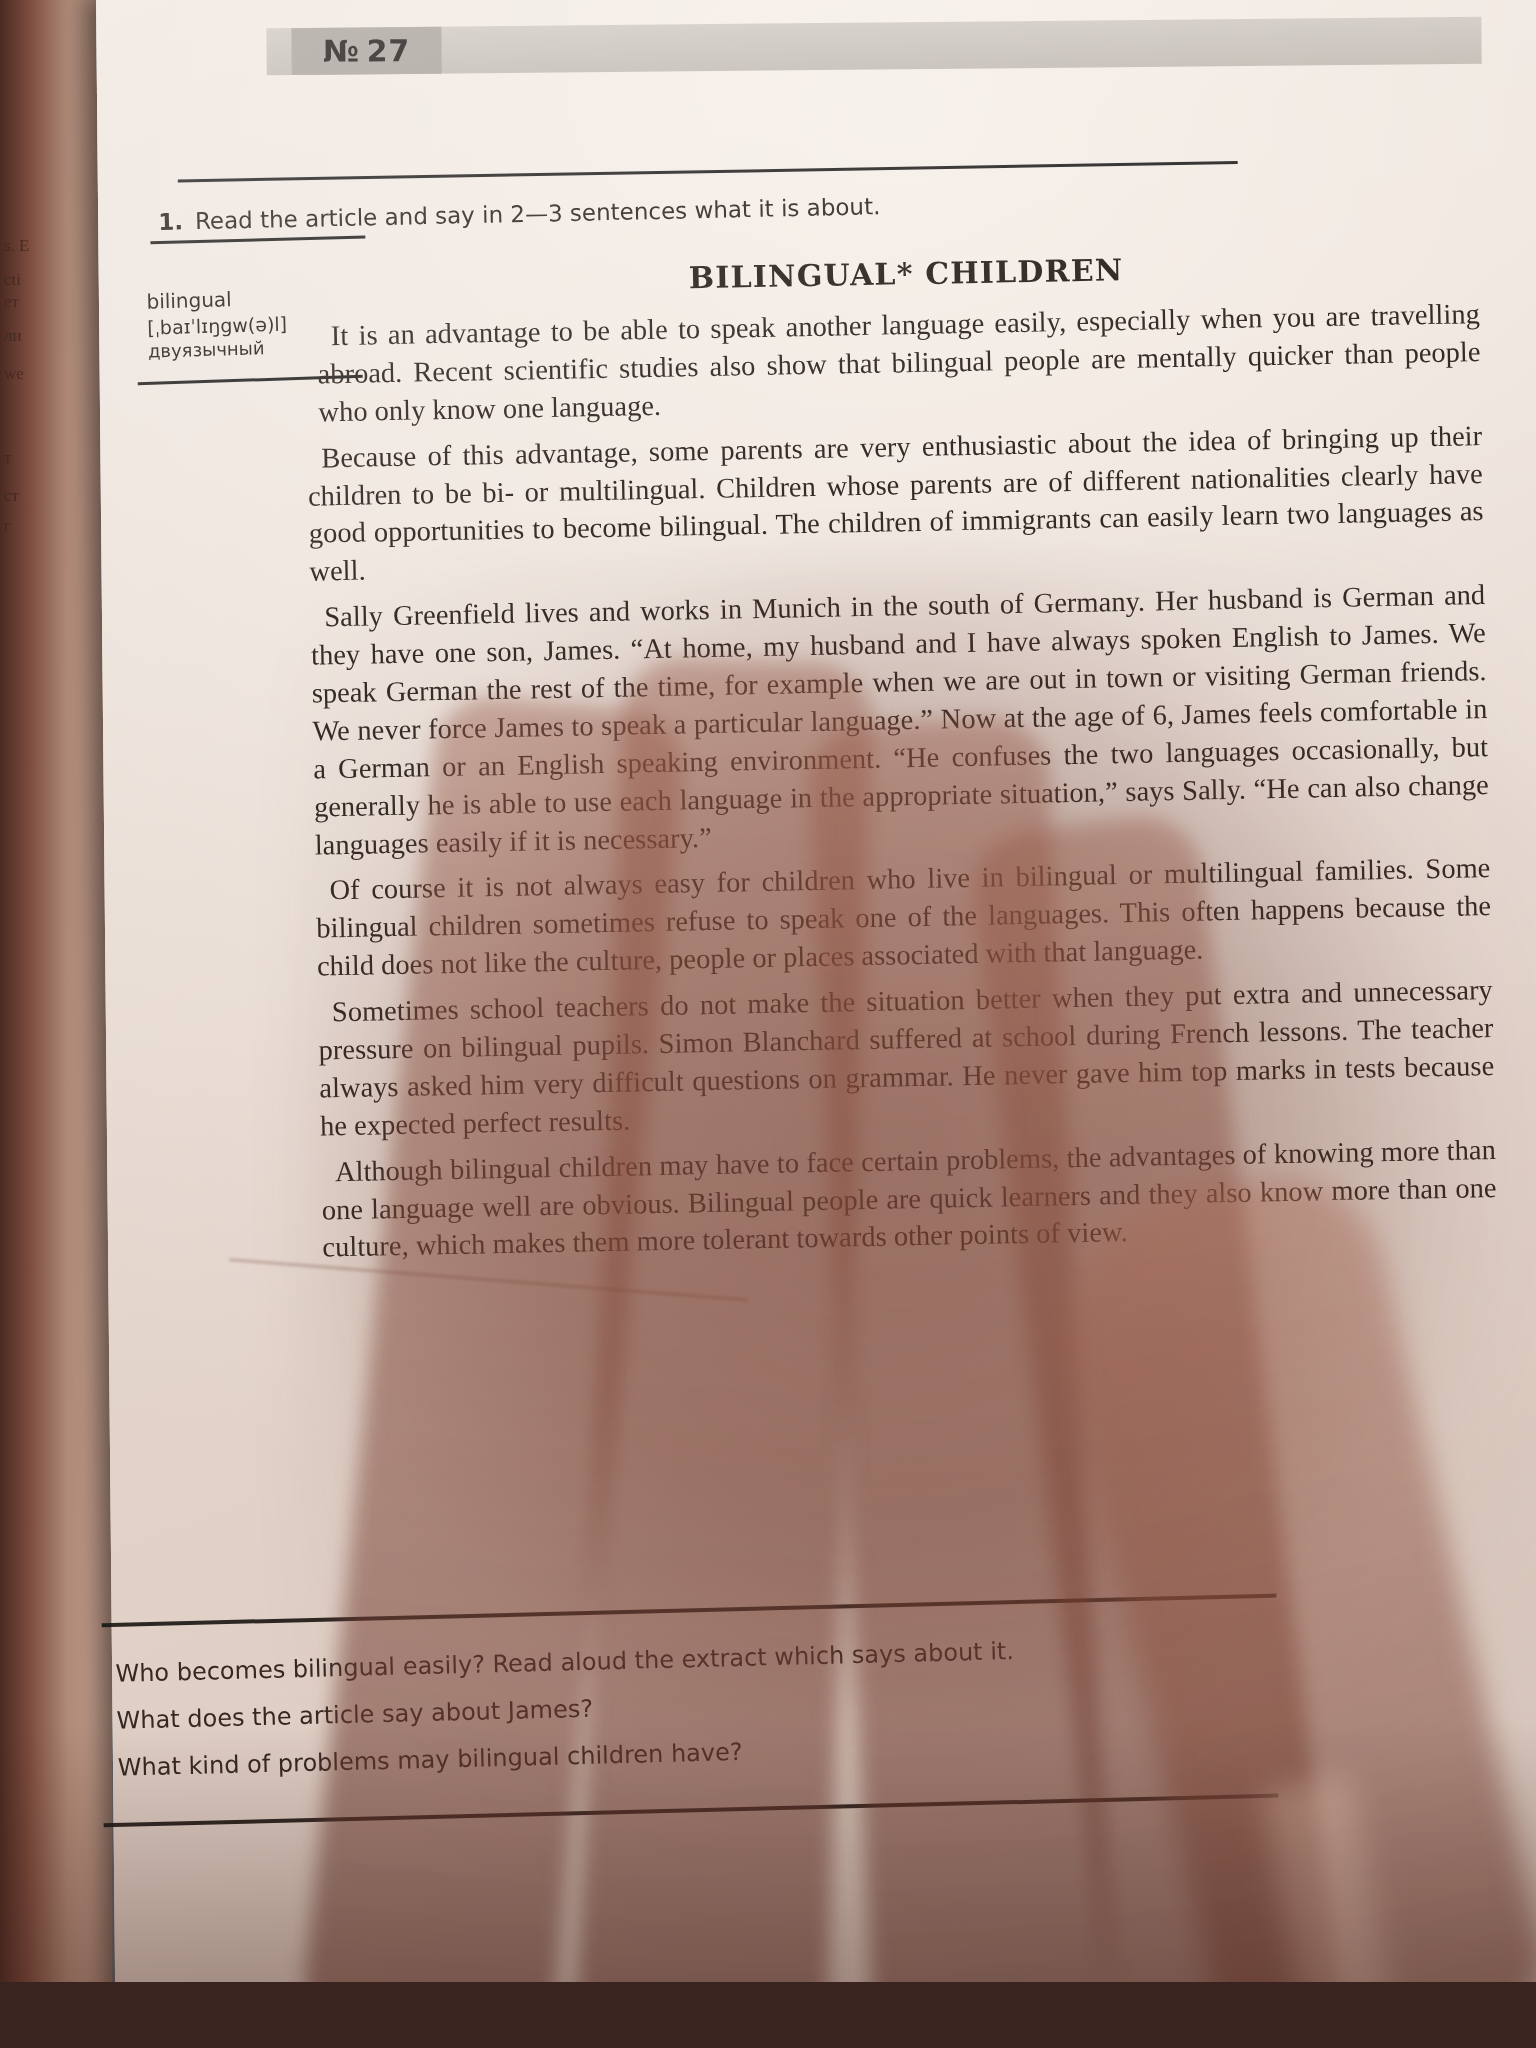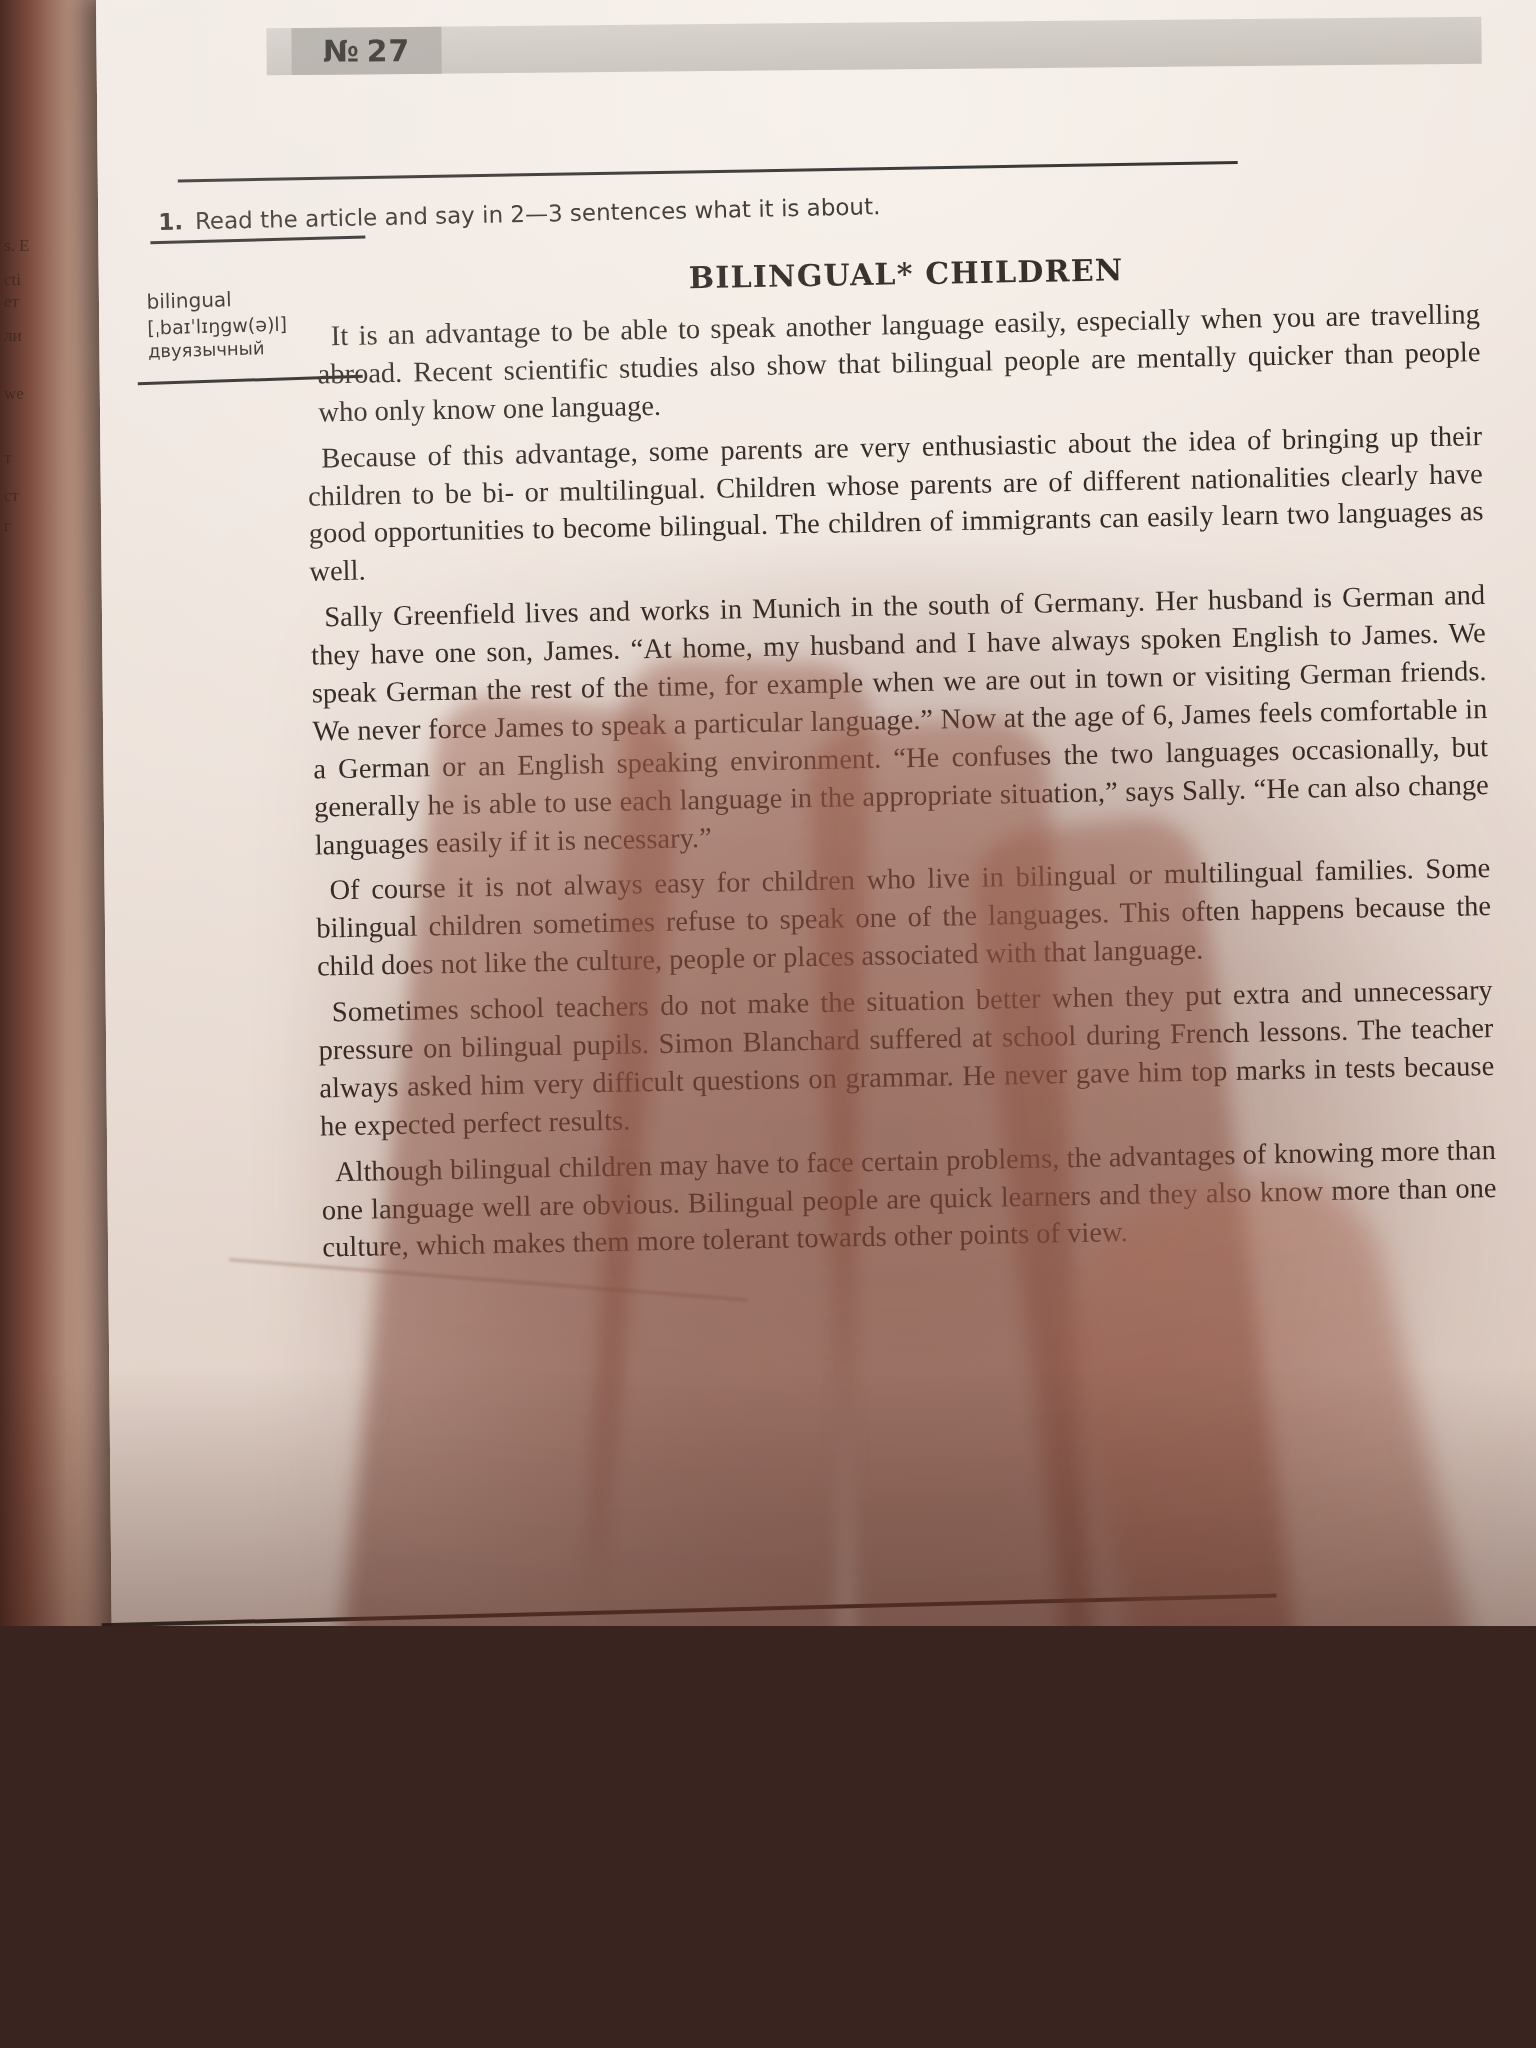--- a/index.html
+++ b/index.html
@@ -11,22 +11,22 @@
     width: 1536px;
     height: 2048px;
     overflow: hidden;
     font-family: "Liberation Serif", serif;
   }
 
   
   .scene {
     position: relative;
     width: 1536px;
-    height: 1626px;
-    background: #15803d;
+    height: 1982px;
+    background: #a3a3a3;
     overflow: hidden;
   }
 
   
   .bg-right {
     position: absolute;
     top: 0; right: 0;
     width: 130px; height: 2048px;
     background: linear-gradient(90deg, #6d4036 0%, #3f221c 40%, #55302a 70%, #2d1713 100%);
   }
@@ -269,21 +269,21 @@
   <div class="bg-right">
     <div class="stripe"></div>
     <div class="stripe2"></div>
   </div>
 
   <div class="left-page">
     <div class="ltext" style="top:236px">s. E</div>
     <div class="ltext" style="top:270px">cti</div>
     <div class="ltext" style="top:292px">ет</div>
     <div class="ltext" style="top:326px">ли</div>
-    <div class="ltext" style="top:384px">we</div>
+    <div class="ltext" style="top:364px">we</div>
     <div class="ltext" style="top:448px">т</div>
     <div class="ltext" style="top:486px">ст</div>
     <div class="ltext" style="top:516px">г</div>
   </div>
 
   <div class="page">
     <div class="page-inner">
 
       <div class="header-band"></div>
       <div class="header-num">

